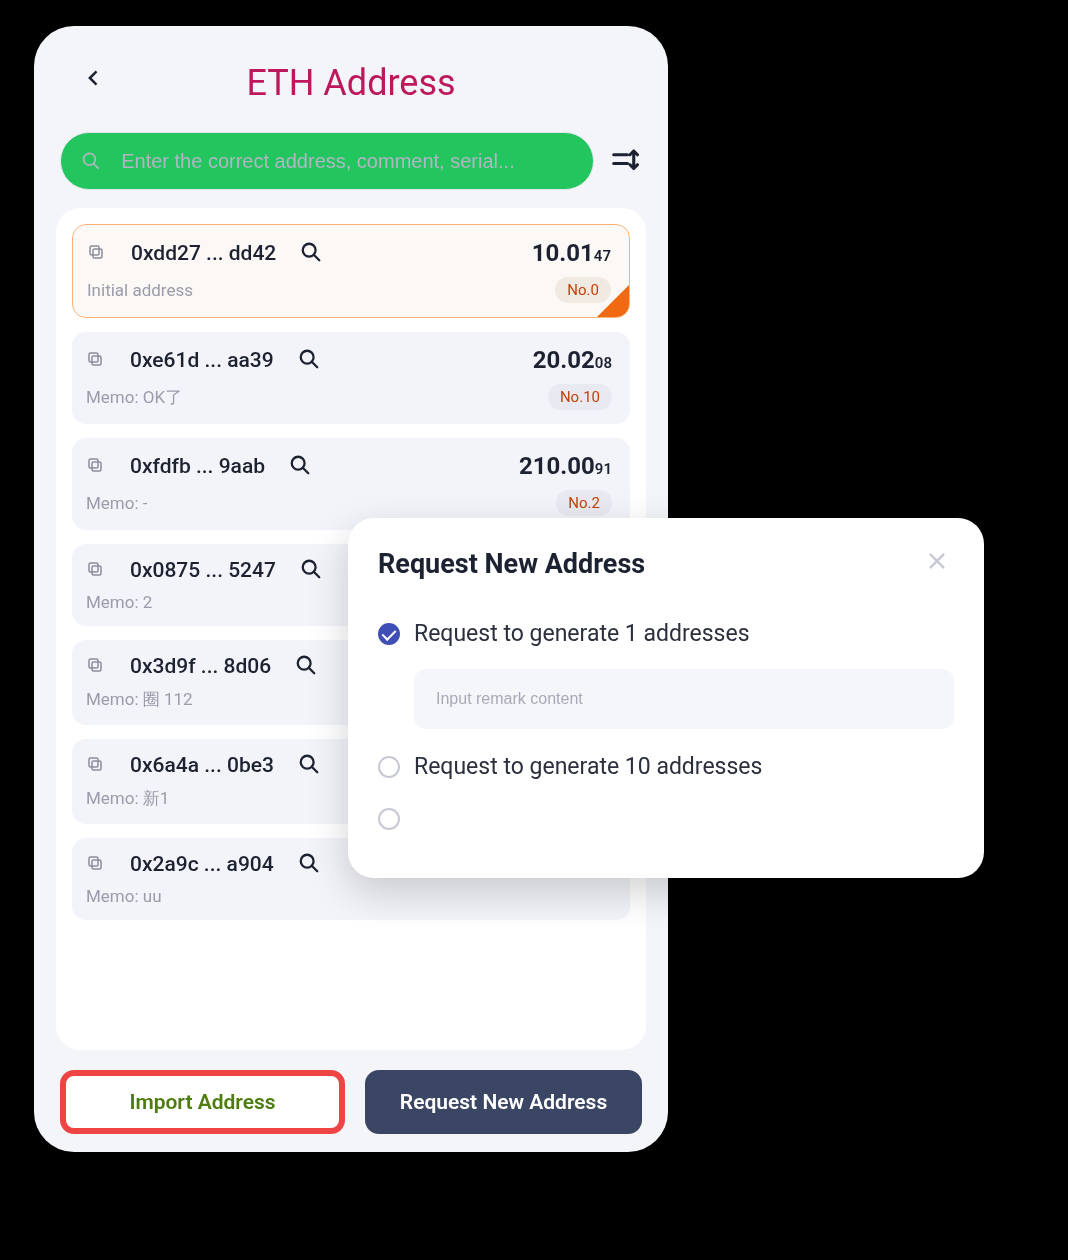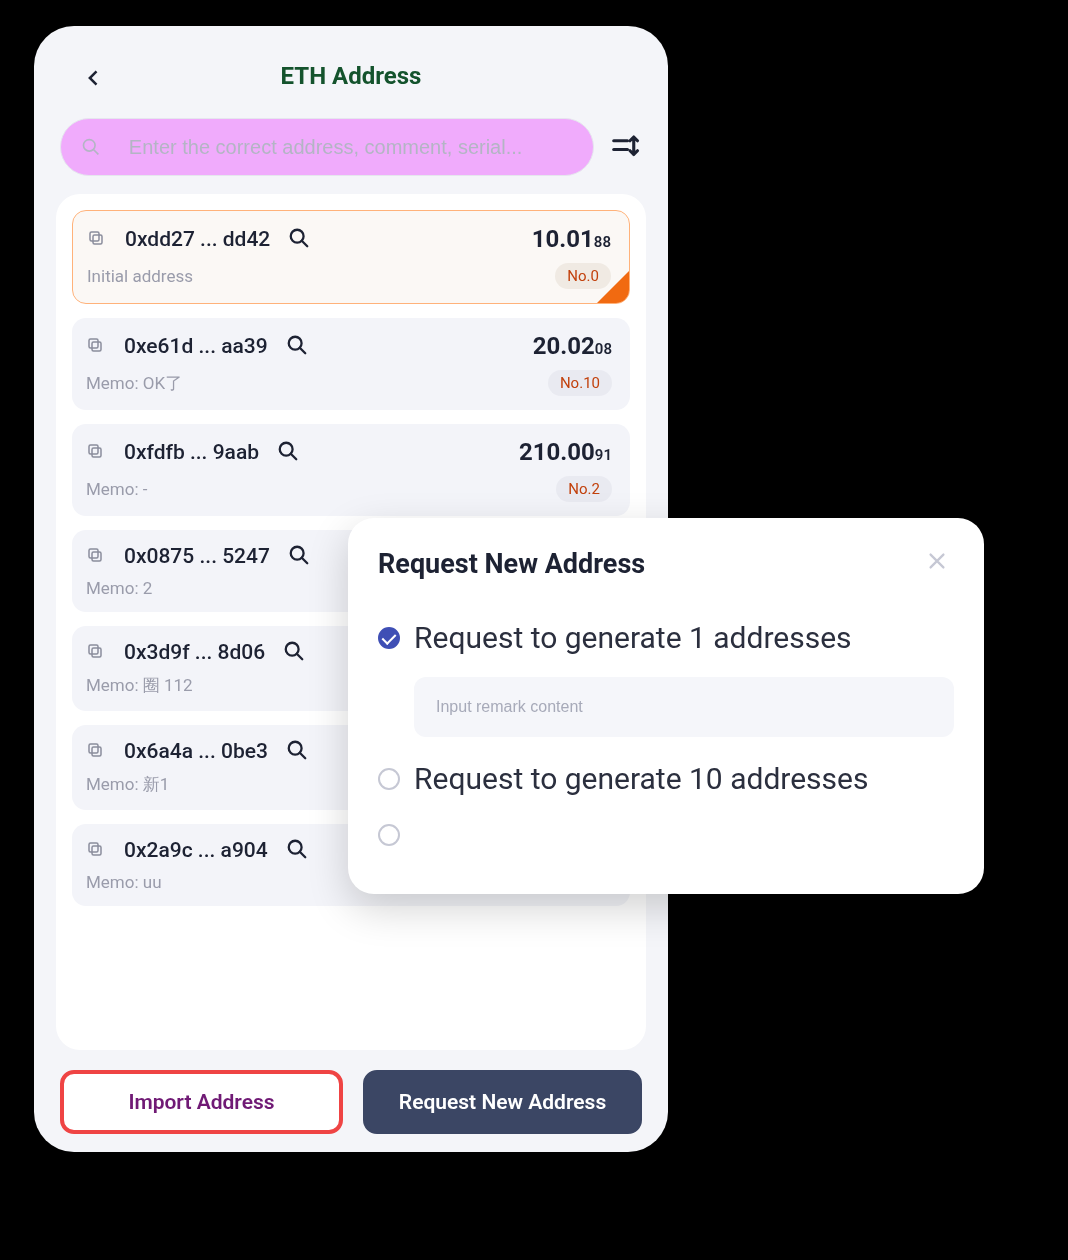--- a/index.html
+++ b/index.html
@@ -38,40 +38,40 @@
     top: 20px;
     width: 28px;
     height: 28px;
     display: flex;
     align-items: center;
     justify-content: center;
     cursor: pointer;
   }
   .back svg { stroke: #1d2233; stroke-width: 3; fill: none; }
   .title {
-    font-size: 24px;
-    font-weight: 700;
-    color: #14532d;
+    font-size: 36px;
+    font-weight: 400;
+    color: #be185d;
   }
   .searchbar-row {
     display: flex;
     align-items: center;
     gap: 14px;
     padding: 0 4px 18px 4px;
   }
   .searchbar {
     flex: 1;
-    background: #f0abfc;
+    background: #22c55e;
     border: 1px solid #e5e6ee;
     border-radius: 30px;
     height: 58px;
     display: flex;
     align-items: center;
     padding: 0 20px;
-    gap: 28px;
+    gap: 20px;
     color: #b3b5c4;
     font-size: 20px;
     overflow: hidden;
   }
   .searchbar input {
     border: none;
     outline: none;
     font-size: 20px;
     color: #333;
     width: 100%;
@@ -96,21 +96,21 @@
     padding: 14px 18px 14px 14px;
     overflow: hidden;
   }
   .card.selected {
     background: #fbf8f5;
     border: 1px solid #ffb27a;
   }
   .card-row1 {
     display: flex;
     align-items: center;
-    gap: 18px;
+    gap: 24px;
   }
   .copy-icon {
     width: 20px; height: 20px;
     color: #8a8d9c;
     flex-shrink: 0;
   }
   .addr {
     font-size: 21px;
     font-weight: 500;
     color: #1d2233;
@@ -163,22 +163,22 @@
     border-radius: 14px;
     font-size: 21px;
     font-weight: 600;
     display: flex;
     align-items: center;
     justify-content: center;
     cursor: pointer;
   }
   .btn-outline {
     background: #fff;
-    border: 4px solid #ef4444;
-    color: #701a75;
+    border: 6px solid #ef4444;
+    color: #4d7c0f;
   }
   .btn-solid {
     background: #3b4664;
     color: #fff;
     border: 2px solid #3b4664;
   }
 
   
   .modal {
     position: absolute;
@@ -227,21 +227,21 @@
   .radio.checked::after {
     content: "";
     position: absolute;
     left: 5px; top: 2px;
     width: 6px; height: 11px;
     border-right: 2.5px solid #fff;
     border-bottom: 2.5px solid #fff;
     transform: rotate(45deg);
   }
   .option-label {
-    font-size: 30px;
+    font-size: 23px;
     color: #2b2f3e;
   }
   .remark {
     margin: 8px 0 10px 36px;
     background: #f5f6fa;
     border-radius: 12px;
     height: 60px;
     display: flex;
     align-items: center;
     padding: 0 22px;
@@ -294,21 +294,21 @@
               <rect x="8" y="8" width="12" height="12" rx="2" fill="none" stroke="#8a8d9c" stroke-width="2"></rect>
               <rect x="4" y="4" width="12" height="12" rx="2" fill="none" stroke="#8a8d9c" stroke-width="2"></rect>
             </svg></span>
           <span class="addr">0xdd27 ... dd42</span>
           <span class="mag"><svg viewBox="0 0 24 24" width="22" height="22">
               <circle cx="10" cy="10" r="7" fill="none" stroke="#1d2233" stroke-width="2.5"></circle>
               <line x1="15" y1="15" x2="21" y2="21" stroke="#1d2233" stroke-width="2.5" stroke-linecap="round"></line>
             </svg></span>
           <span class="balance">
             <span>10.01</span>
-            <span class="balance-sm">88</span>
+            <span class="balance-sm">47</span>
           </span>
         </div>
         <div class="card-row2">
           <span>Initial address</span>
           <span class="badge">No.0</span>
         </div>
         <div class="corner"></div>
       </div>
       <div class="card">
         <div class="card-row1">

